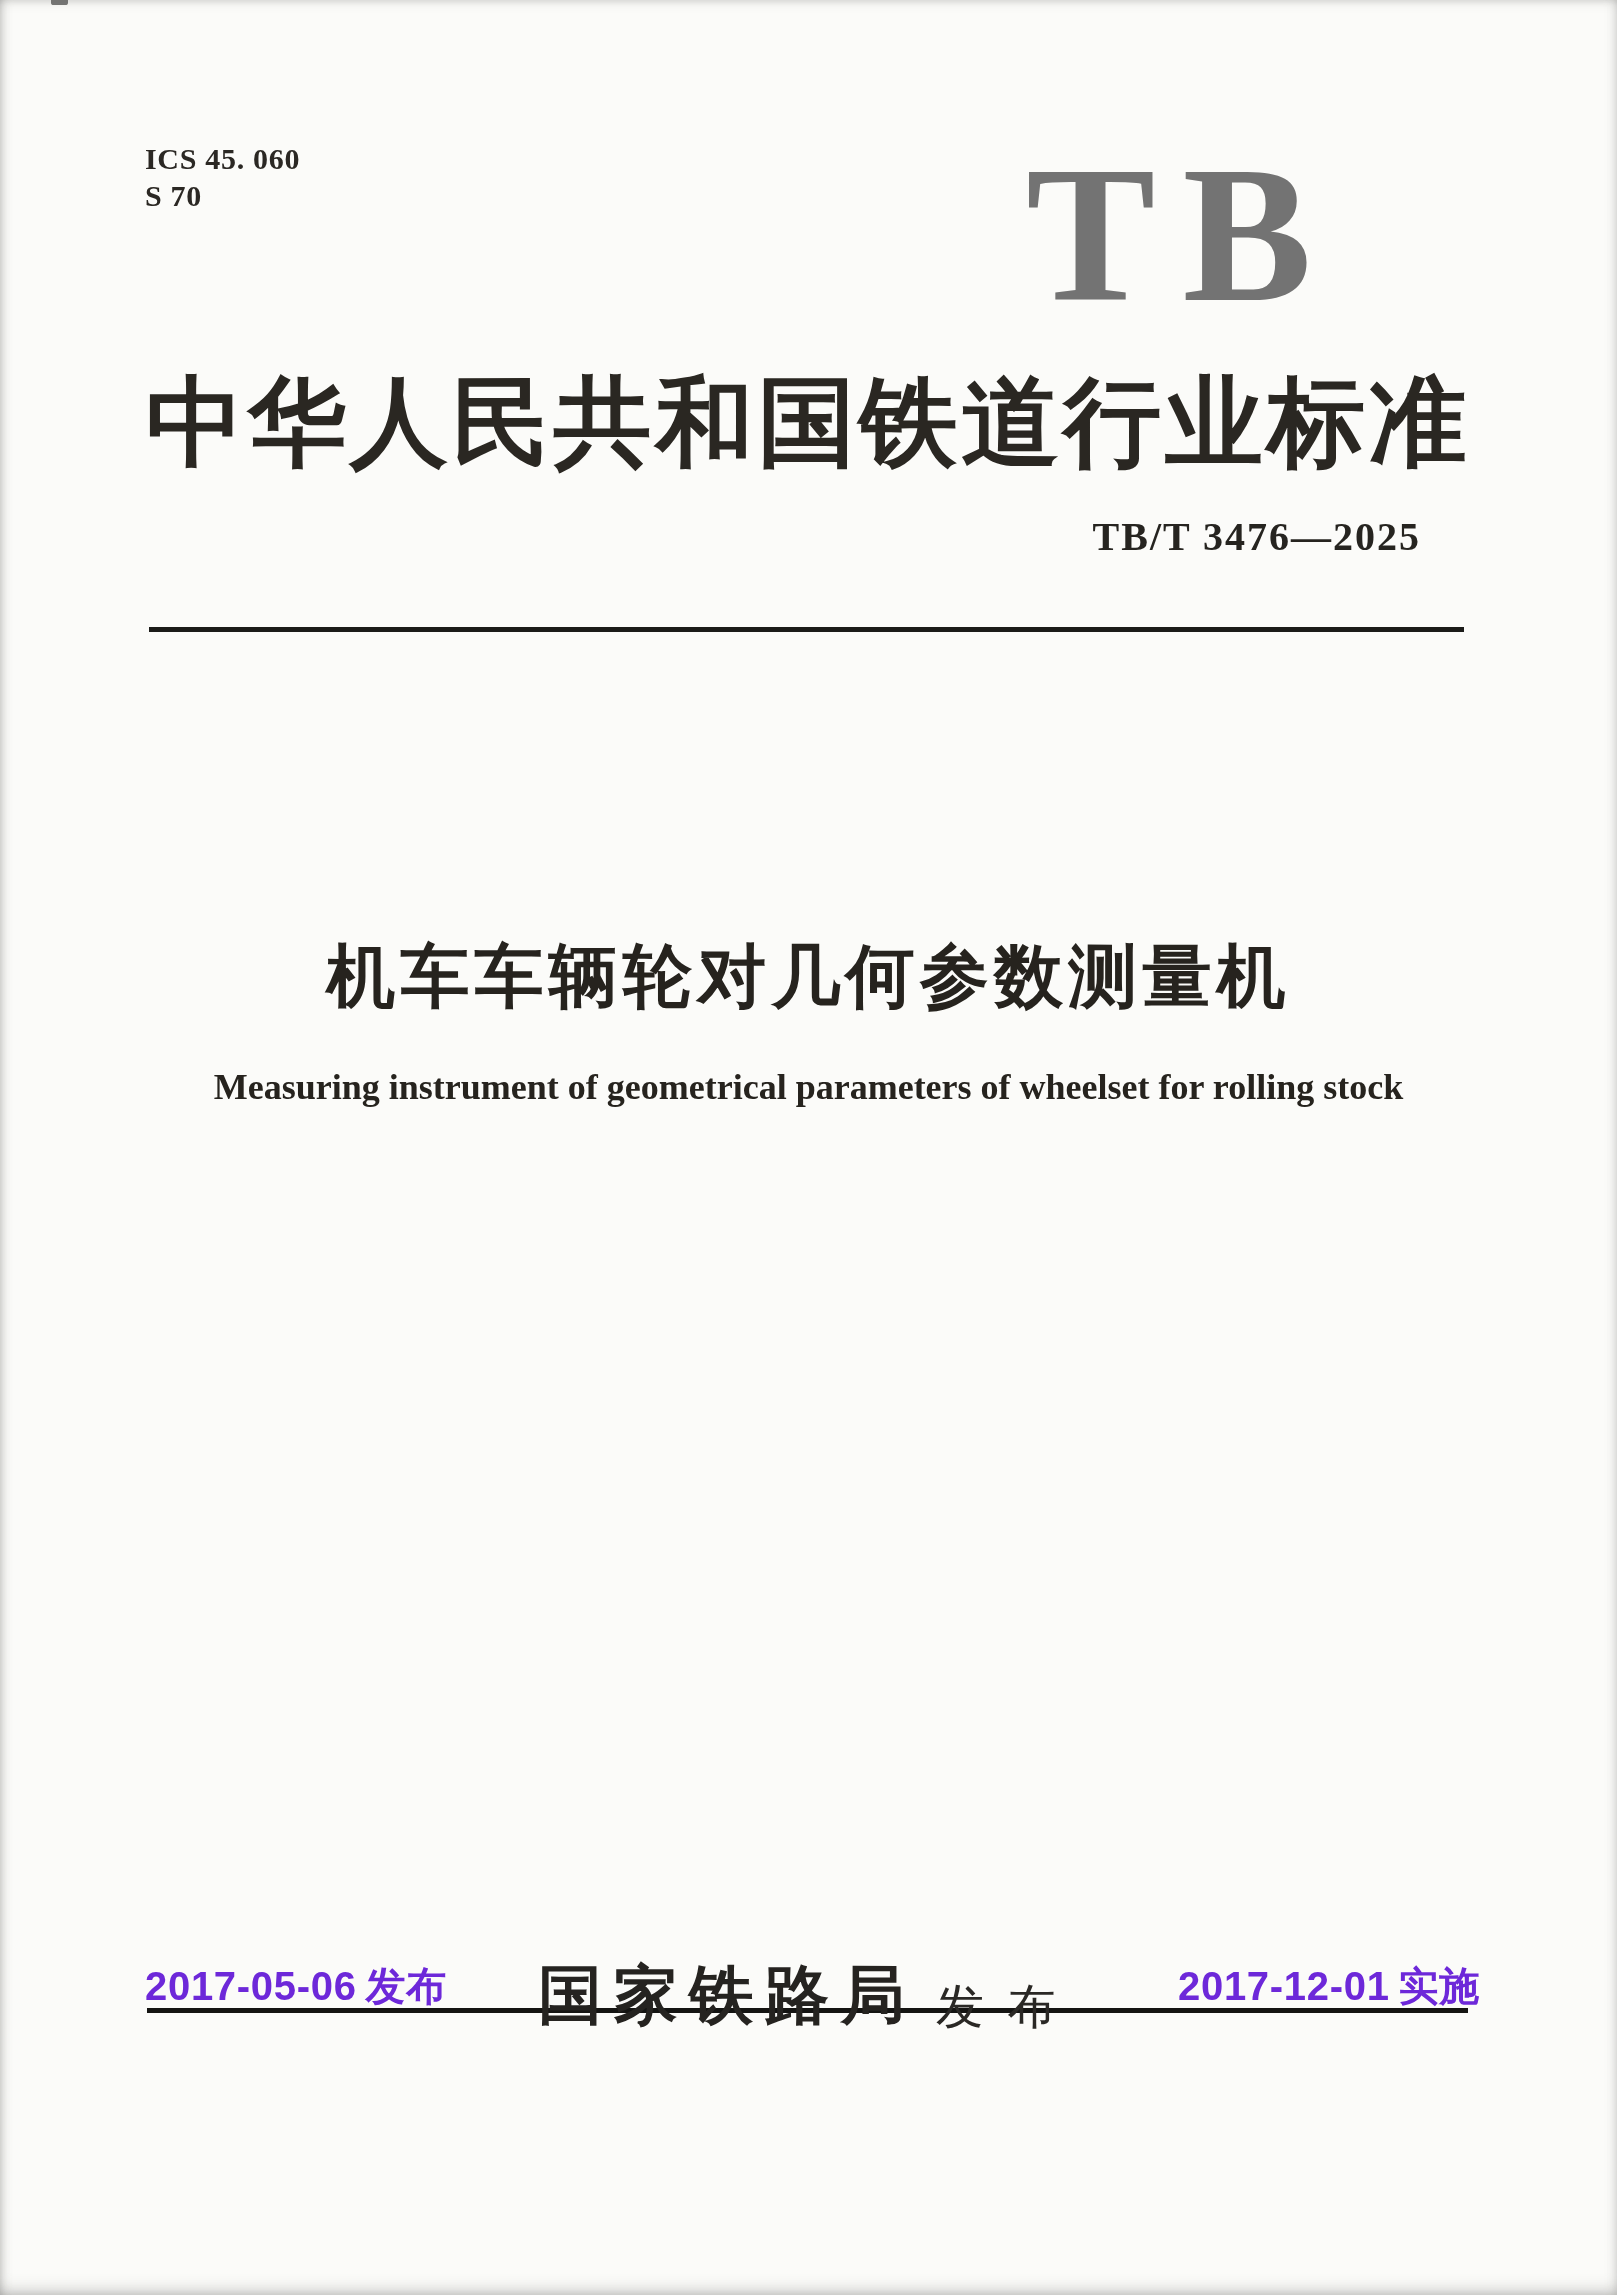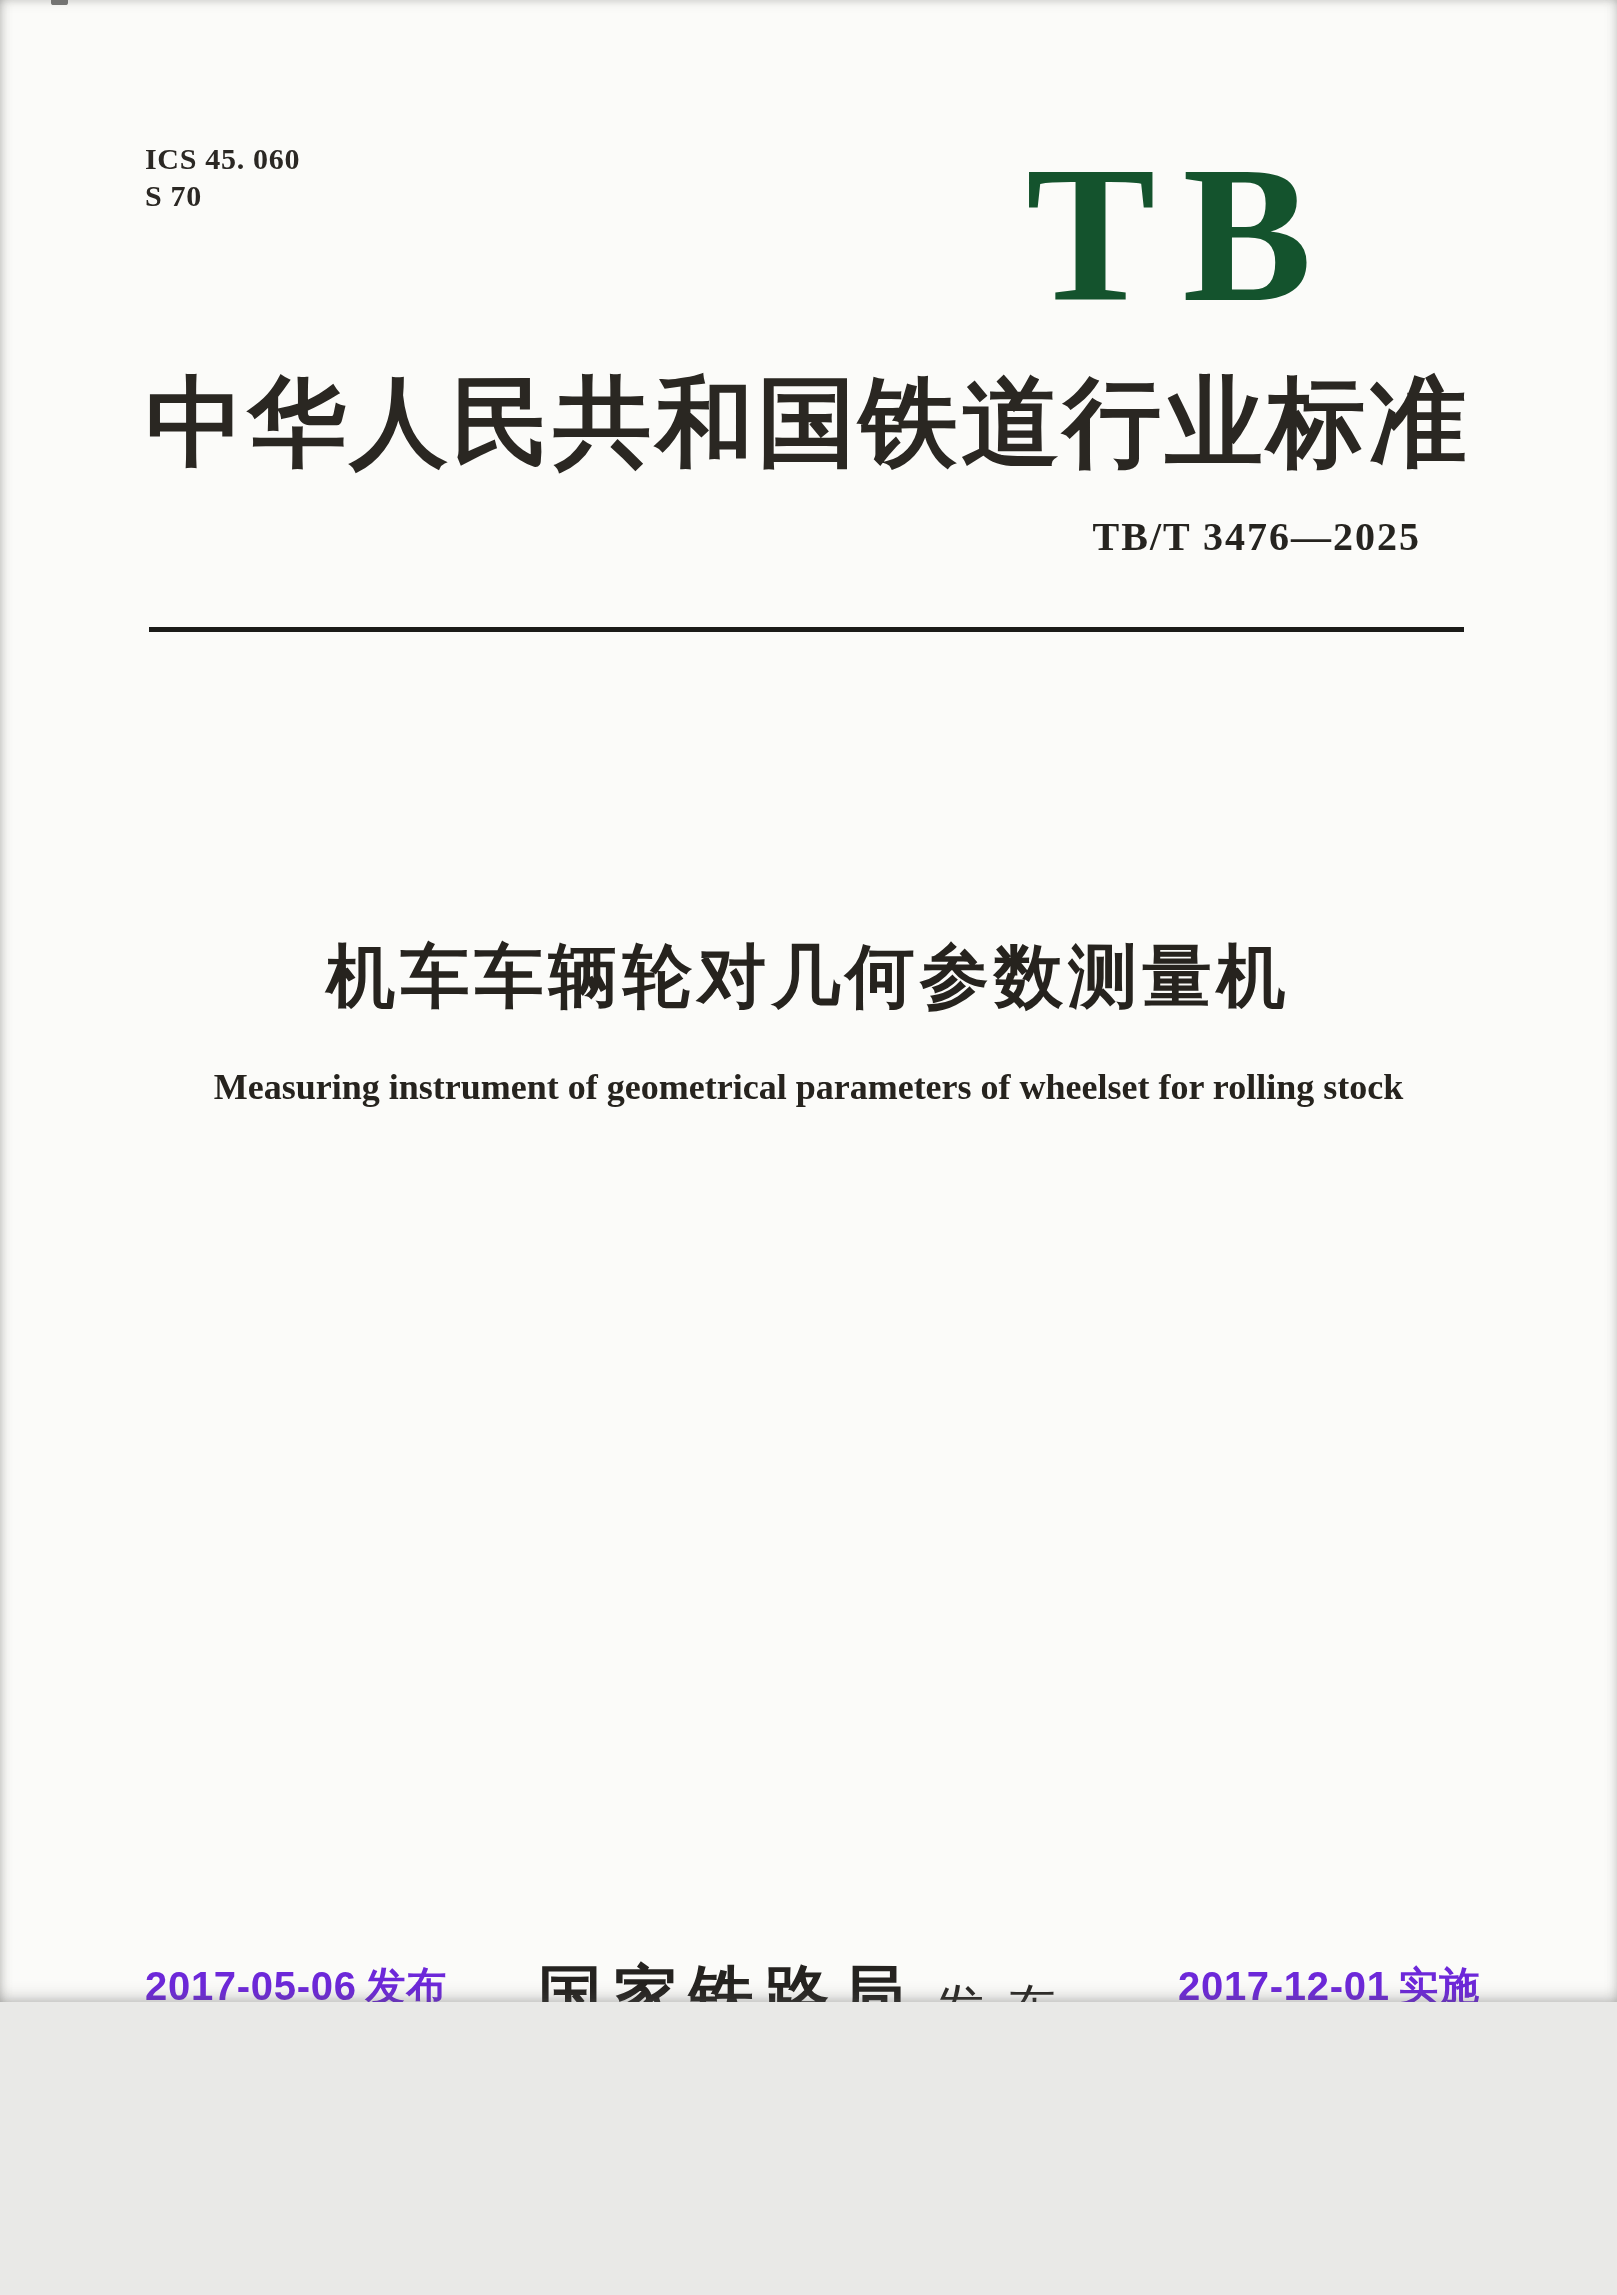--- a/index.html
+++ b/index.html
@@ -3,21 +3,21 @@
 <meta charset="utf-8">
 <style>
   html, body {
     margin: 0;
     padding: 0;
     background: #e9e9e7;
   }
   .page {
     position: relative;
     width: 1617px;
-    height: 2002px;
+    height: 2295px;
     background: #fbfbf9;
     color: #272420;
     font-family: "Liberation Serif", "DejaVu Serif", serif;
     overflow: hidden;
   }
   
   .page::before {
     content: "";
     position: absolute;
     inset: 0;
@@ -50,21 +50,21 @@
     color: #2b2824;
   }
   .logo {
     position: absolute;
     left: 1026px;
     top: 138px;
     font-size: 194px;
     line-height: 1;
     font-weight: bold;
     letter-spacing: 27px;
-    color: #14532d;
+    color: #737373;
     white-space: nowrap;
   }
   .std-cat {
     position: absolute;
     left: 146px;
     top: 370px;
     width: 1330px;
     font-size: 98px;
     font-weight: bold;
     letter-spacing: 3.9px;

